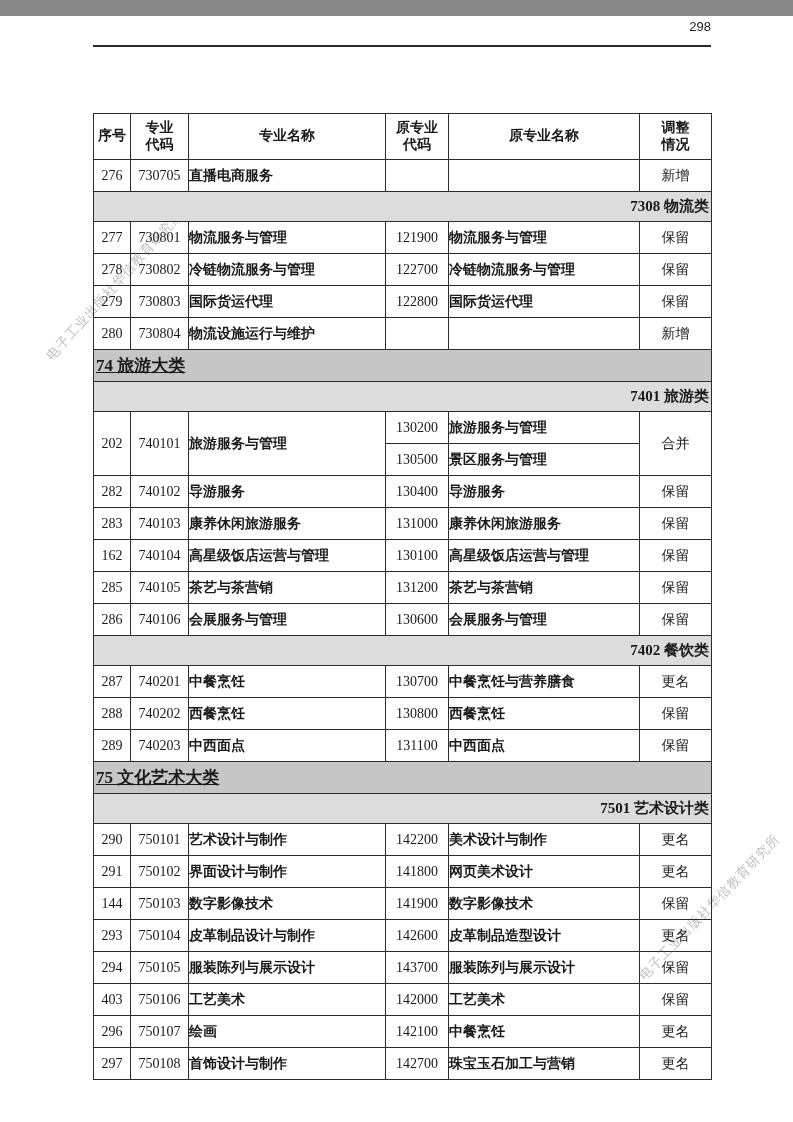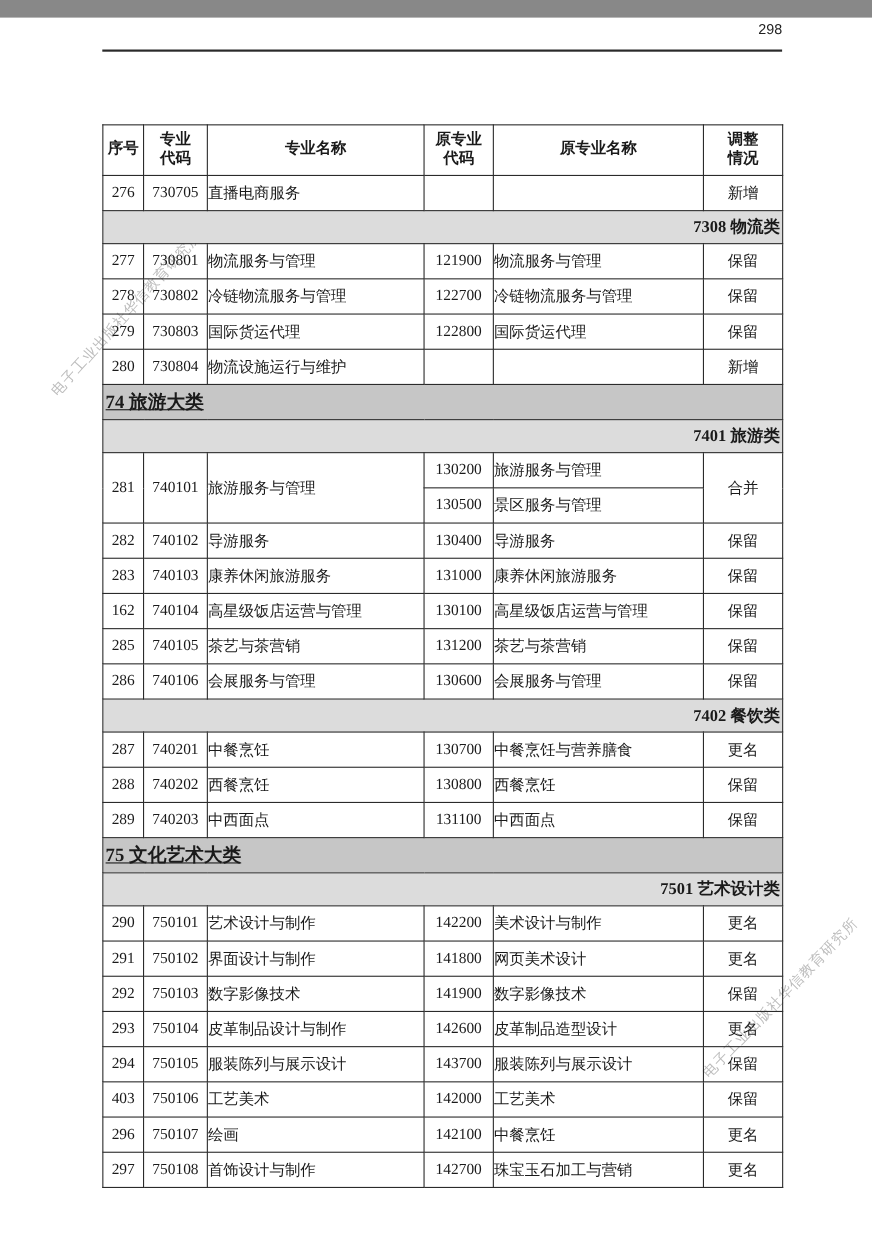--- a/index.html
+++ b/index.html
@@ -64,21 +64,21 @@
     white-space: pre-line;
     line-height: 1.2;
     font-size: 14px;
     background: #ffffff;
   }
   tr.row-data { height: 32px; }
   tr.row-merged-sub { height: 32px; }
   tr.row-group { height: 32px; text-decoration: underline; }
   tr.row-subgroup { height: 30px; }
   td.cell-center { text-align: center; }
-  td.cell-name { text-align: left; padding: 0 3px; }
+  td.cell-name { text-align: left; padding: 0 3px; font-weight: bold; }
   tr.row-group td {
     background: #c6c6c6;
     font-weight: bold;
     font-size: 17px;
     text-align: left;
     padding: 0 2px;
   }
   tr.row-subgroup td {
     background: #dcdcdc;
     font-weight: bold;
@@ -163,21 +163,21 @@
           <td class="cell-name"></td>
           <td class="cell-center">新增</td>
         </tr>
         <tr class="row-group">
           <td class="" colspan="6">74 旅游大类</td>
         </tr>
         <tr class="row-subgroup">
           <td class="" colspan="6">7401 旅游类</td>
         </tr>
         <tr class="row-merged-sub">
-          <td class="cell-center" rowspan="2">281</td>
+          <td class="cell-center" rowspan="2">202</td>
           <td class="cell-center" rowspan="2">740101</td>
           <td class="cell-name" rowspan="2">旅游服务与管理</td>
           <td class="cell-center">130200</td>
           <td class="cell-name">旅游服务与管理</td>
           <td class="cell-center" rowspan="2">合并</td>
         </tr>
         <tr class="row-merged-sub">
           <td class="cell-center">130500</td>
           <td class="cell-name">景区服务与管理</td>
         </tr>
@@ -264,21 +264,21 @@
         </tr>
         <tr class="row-data">
           <td class="cell-center">291</td>
           <td class="cell-center">750102</td>
           <td class="cell-name">界面设计与制作</td>
           <td class="cell-center">141800</td>
           <td class="cell-name">网页美术设计</td>
           <td class="cell-center">更名</td>
         </tr>
         <tr class="row-data">
-          <td class="cell-center">292</td>
+          <td class="cell-center">144</td>
           <td class="cell-center">750103</td>
           <td class="cell-name">数字影像技术</td>
           <td class="cell-center">141900</td>
           <td class="cell-name">数字影像技术</td>
           <td class="cell-center">保留</td>
         </tr>
         <tr class="row-data">
           <td class="cell-center">293</td>
           <td class="cell-center">750104</td>
           <td class="cell-name">皮革制品设计与制作</td>

